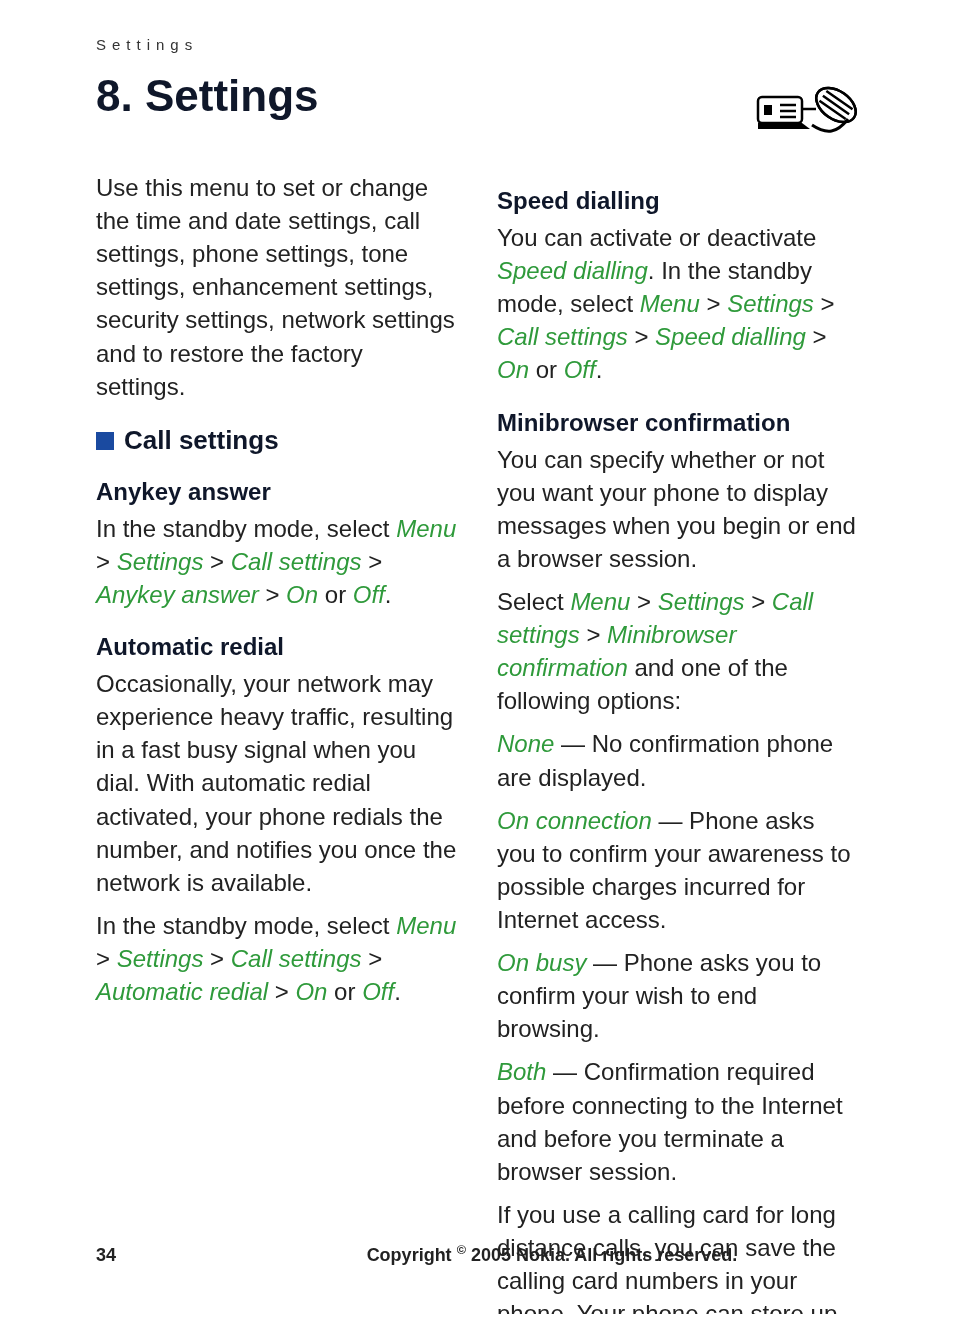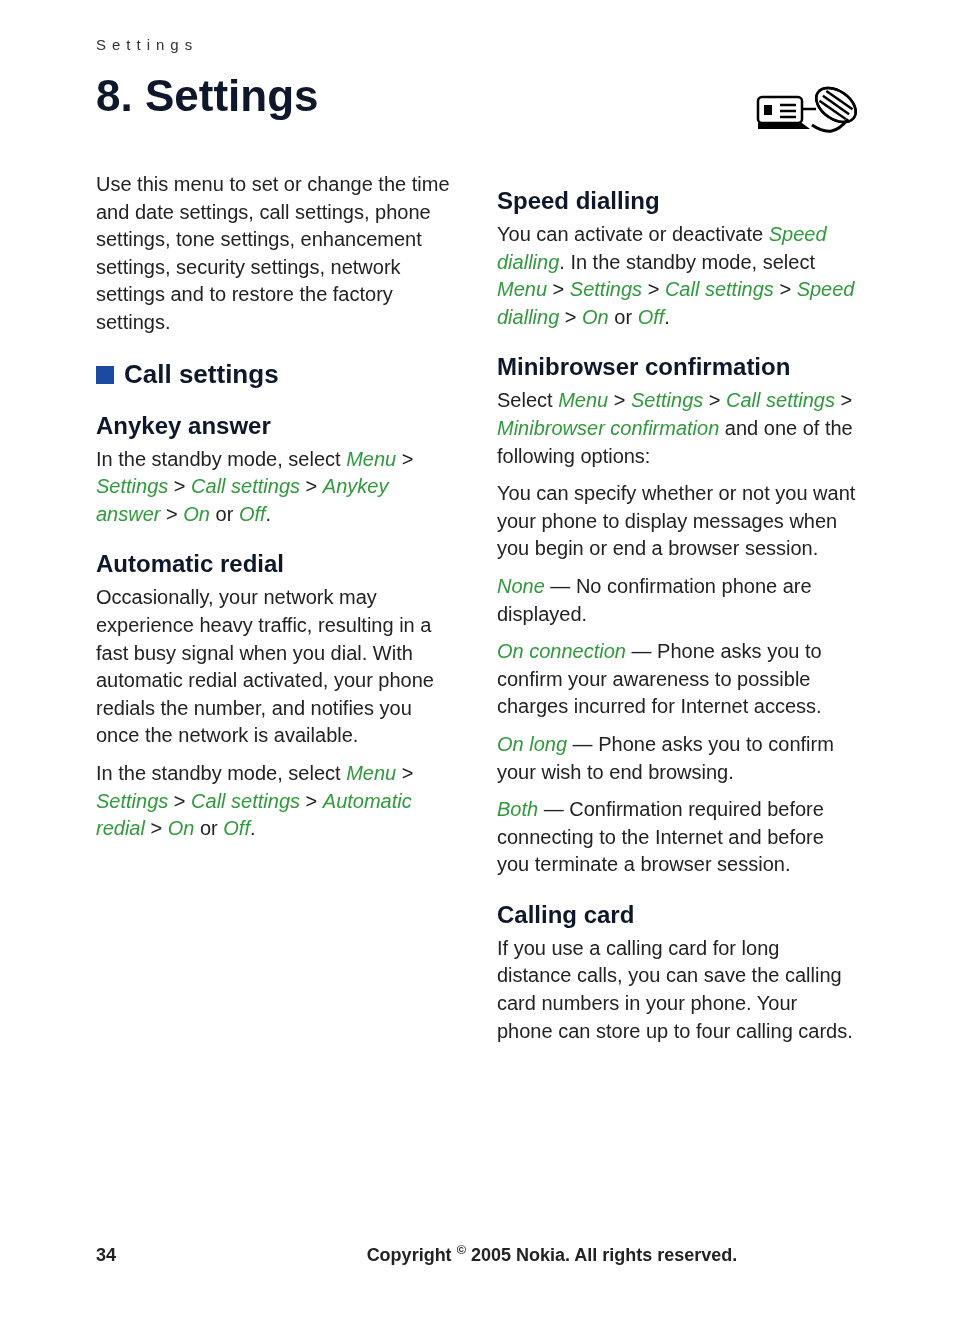--- a/index.html
+++ b/index.html
@@ -60,21 +60,21 @@
     background: #1a4aa0;
     margin-right: 10px;
     vertical-align: -1px;
   }
   .h3 {
     font-size: 24px;
     font-weight: 700;
     margin: 22px 0 6px 0;
   }
   .para {
-    font-size: 20px;
+    font-size: 24px;
     line-height: 1.38;
     margin: 6px 0 10px 0;
   }
 
   .footer {
     position: absolute;
     bottom: 48px;
     left: 96px;
     right: 96px;
     display: flex;
@@ -134,38 +134,37 @@
     <p class="para">
       <span>In the standby mode, select </span><span class="menu-term">Menu</span><span> &gt; </span><span class="menu-term">Settings</span><span> &gt; </span><span class="menu-term">Call settings</span><span> &gt; </span><span class="menu-term">Automatic redial</span><span> &gt; </span><span class="menu-term">On</span><span> or </span><span class="menu-term">Off</span><span>.</span>
     </p>
 
     <div class="h3 colbreak">Speed dialling</div>
     <p class="para">
       <span>You can activate or deactivate </span><span class="menu-term">Speed dialling</span><span>. In the standby mode, select </span><span class="menu-term">Menu</span><span> &gt; </span><span class="menu-term">Settings</span><span> &gt; </span><span class="menu-term">Call settings</span><span> &gt; </span><span class="menu-term">Speed dialling</span><span> &gt; </span><span class="menu-term">On</span><span> or </span><span class="menu-term">Off</span><span>.</span>
     </p>
 
     <div class="h3">Minibrowser confirmation</div>
+    <p class="para">You can specify whether or not you want your phone to display messages when you begin or end a browser session.</p>
     <p class="para">
       <span>Select </span><span class="menu-term">Menu</span><span> &gt; </span><span class="menu-term">Settings</span><span> &gt; </span><span class="menu-term">Call settings</span><span> &gt; </span><span class="menu-term">Minibrowser confirmation</span><span> and one of the following options:</span>
     </p>
-    <p class="para">You can specify whether or not you want your phone to display messages when you begin or end a browser session.</p>
     <p class="para">
       <span class="menu-term">None</span><span> — No confirmation phone are displayed.</span>
     </p>
     <p class="para">
       <span class="menu-term">On connection</span><span> — Phone asks you to confirm your awareness to possible charges incurred for Internet access.</span>
     </p>
     <p class="para">
-      <span class="menu-term">On long</span><span> — Phone asks you to confirm your wish to end browsing.</span>
+      <span class="menu-term">On busy</span><span> — Phone asks you to confirm your wish to end browsing.</span>
     </p>
     <p class="para">
       <span class="menu-term">Both</span><span> — Confirmation required before connecting to the Internet and before you terminate a browser session.</span>
     </p>
 
-    <div class="h3">Calling card</div>
     <p class="para">If you use a calling card for long distance calls, you can save the calling card numbers in your phone. Your phone can store up to four calling cards.</p>
 
   </div>
 
   <div class="footer">
     <span class="pageno">34</span>
     <span class="copy">
       <span>Copyright </span><span class="sup">©</span><span> 2005 Nokia. All rights reserved.</span>
     </span>
   </div>

